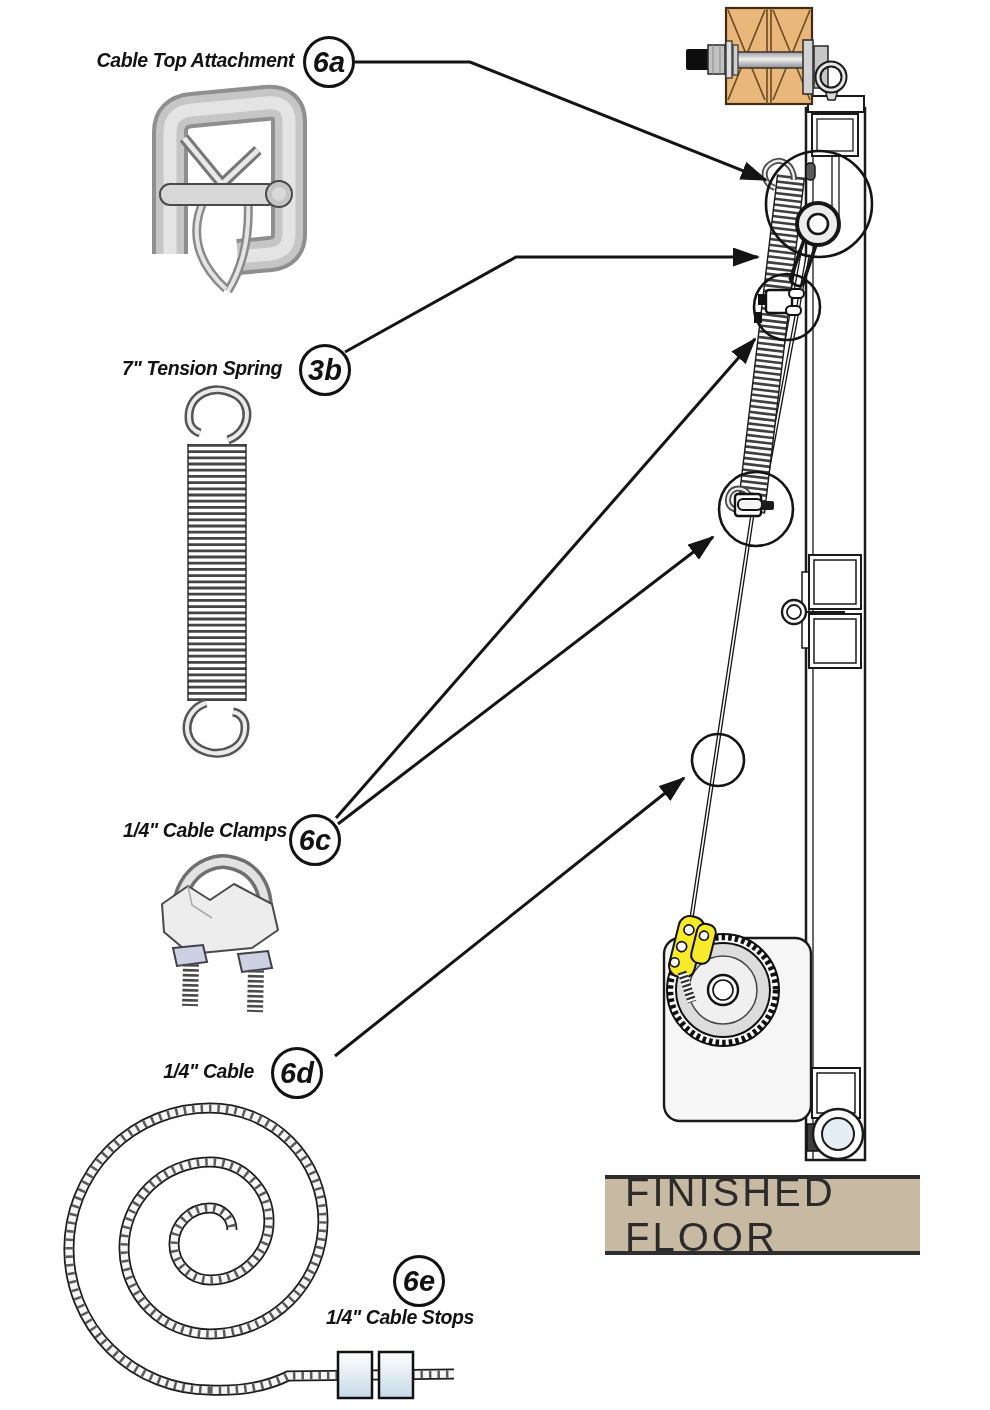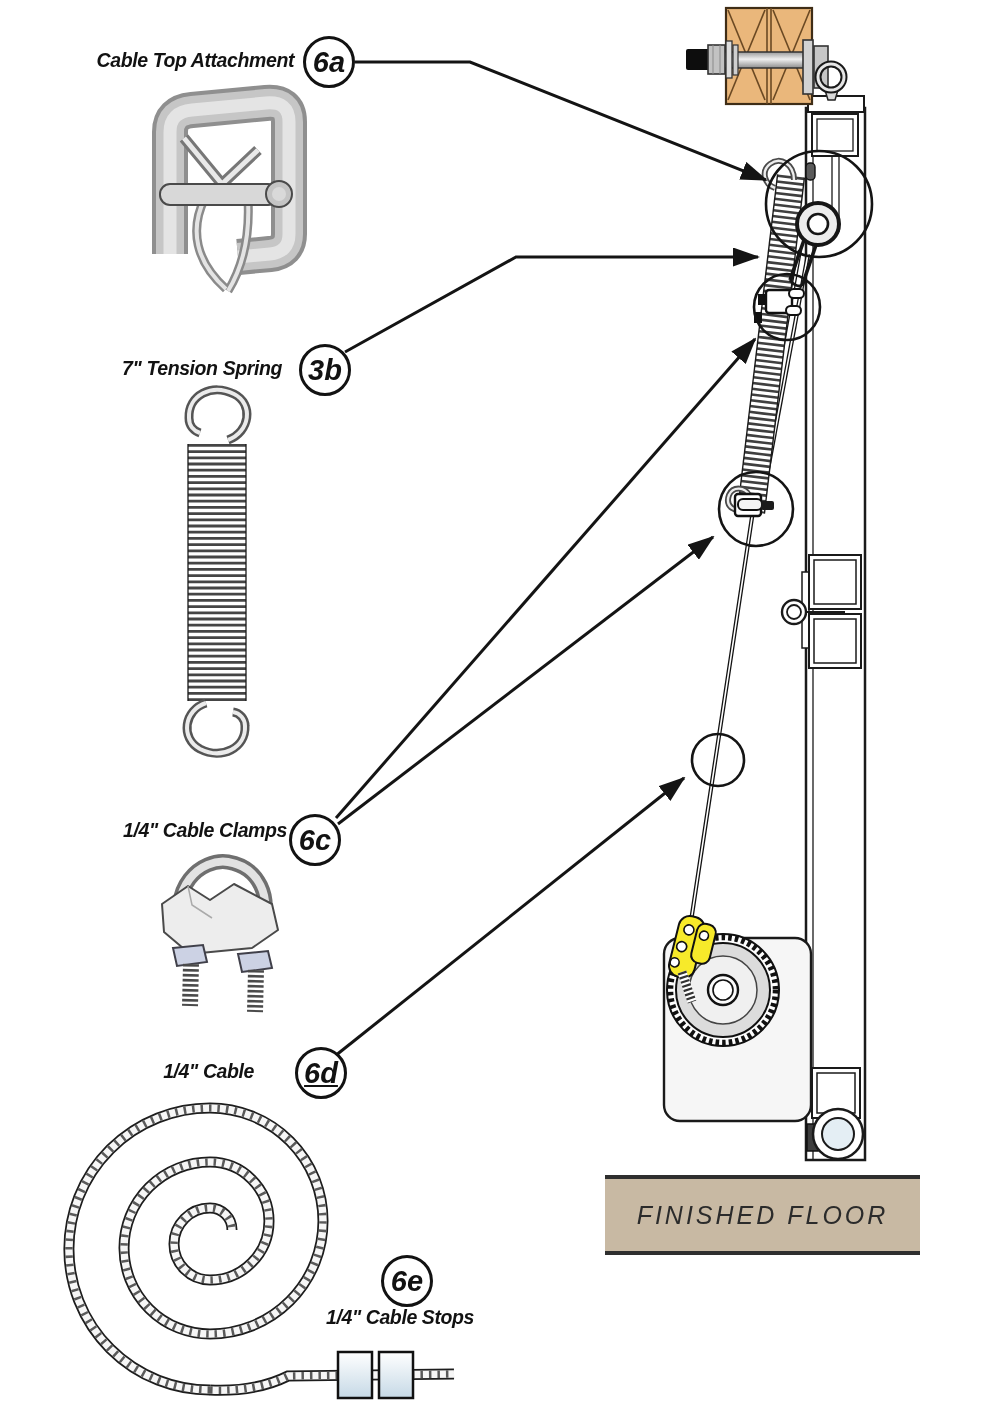--- a/index.html
+++ b/index.html
@@ -4,23 +4,23 @@
 <style>
   html,body{margin:0;padding:0;background:#fff;}
   #stage{position:relative;width:990px;height:1410px;background:#ffffff;overflow:hidden;
          font-family:"Liberation Sans",sans-serif;margin-left:42px;}
   #art{position:absolute;left:0;top:0;}
   .label{position:absolute;font-style:italic;font-weight:bold;font-size:19.5px;
          letter-spacing:-0.4px;color:#121212;white-space:nowrap;}
   .callout{position:absolute;width:52px;height:52px;border:3.5px solid #121212;border-radius:50%;
            background:#fff;display:flex;align-items:center;justify-content:center;
            font-style:italic;font-weight:bold;font-size:29px;color:#121212;box-sizing:border-box;}
-  .floor-label{position:absolute;left:563px;top:1176px;width:315px;height:78px;
+  .floor-label{position:absolute;left:583px;top:1176px;width:315px;height:78px;
            display:flex;align-items:center;justify-content:center;
-           font-size:25px;letter-spacing:3px;color:#2b2b2b;font-weight:400;font-style:italic;}
+           font-size:40px;letter-spacing:3px;color:#2b2b2b;font-weight:400;}
 </style>
 </head>
 <body>
 
 <div id="stage">
 
 <svg id="art" width="990" height="1410" viewBox="0 0 990 1410">
   <defs>
     <marker id="ah" markerUnits="userSpaceOnUse" markerWidth="27" markerHeight="19" refX="25" refY="9.5" orient="auto">
       <path d="M0,0 L27,9.5 L0,19 Z" fill="#141414"></path>
@@ -222,20 +222,20 @@
 <div class="label" style="left:40px;top:49px;width:212px;text-align:right;">Cable Top Attachment</div>
 <div class="callout" style="left:261px;top:36px;">6a</div>
 
 <div class="label" style="left:60px;top:357px;width:180px;text-align:right;">7" Tension Spring</div>
 <div class="callout" style="left:257px;top:344px;">3b</div>
 
 <div class="label" style="left:55px;top:819px;width:190px;text-align:right;">1/4" Cable Clamps</div>
 <div class="callout" style="left:247px;top:814px;">6c</div>
 
 <div class="label" style="left:70px;top:1060px;width:142px;text-align:right;">1/4" Cable</div>
-<div class="callout" style="left:253px;top:1047px;text-decoration:underline;">6d</div>
-
-<div class="callout" style="left:339px;top:1255px;">6e</div>
+<div class="callout" style="left:229px;top:1047px;">6d</div>
+
+<div class="callout" style="left:351px;top:1255px;">6e</div>
 <div class="label" style="left:258px;top:1306px;width:200px;text-align:center;">1/4" Cable Stops</div>
 
 <div class="floor-label">FINISHED FLOOR</div>
 
 </div>
 
 </body></html>

